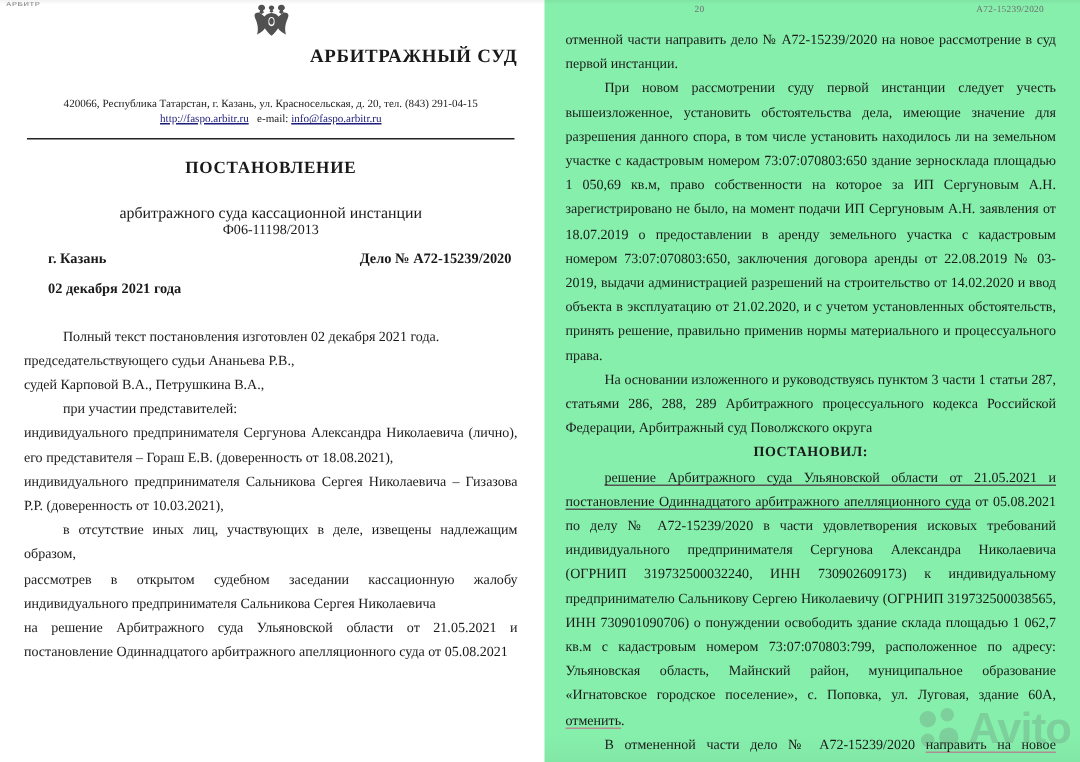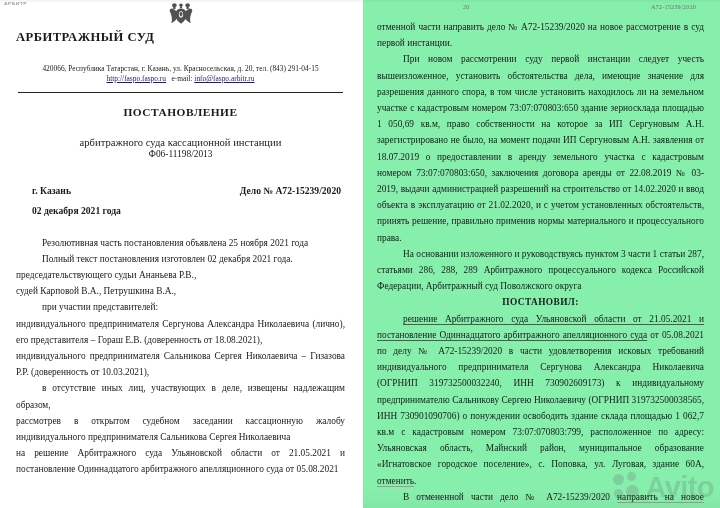--- a/index.html
+++ b/index.html
@@ -78,21 +78,21 @@
     padding-top: 1px;
     height: 26px;
   }
   .emblem {
     display: inline-block;
     width: 34px;
     height: 24px;
     opacity: .82;
   }
   .court-name {
-    text-align: left;
+    text-align: right;
     font-weight: bold;
     font-size: 12.6px;
     line-height: 14.5px;
     letter-spacing: .45px;
     margin-top: 3px;
   }
   .court-contacts {
     text-align: center;
     font-size: 7.4px;
     line-height: 10.5px;
@@ -126,21 +126,21 @@
   }
   .doc-code {
     text-align: center;
     font-size: 9.4px;
     margin-top: 1px;
   }
   .meta-row {
     display: flex;
     justify-content: space-between;
     align-items: baseline;
-    margin-top: 26px;
+    margin-top: 8px;
     padding: 0 4px 0 16px;
     font-weight: bold;
     font-size: 9.6px;
   }
   .meta-date {
     margin-top: 9px;
     padding-left: 16px;
     font-weight: bold;
     font-size: 9.6px;
   }
@@ -199,21 +199,21 @@
   .right-body {
     margin-top: 9px;
   }
 
   
   .watermark {
     position: absolute;
     right: 6px;
     bottom: 6px;
     display: flex;
-    align-items: center;
+    align-items: flex-start;
     gap: 3px;
     opacity: .20;
     pointer-events: none;
     user-select: none;
   }
   .wm-logo {
     width: 30px;
     height: 30px;
     position: relative;
     flex: none;
@@ -267,40 +267,39 @@
       </span>
     </div>
 
     <div class="court-name">
       <div>АРБИТРАЖНЫЙ СУД</div>
     </div>
 
     <div class="court-contacts">
       <div>420066, Республика Татарстан, г. Казань, ул. Красносельская, д. 20, тел. (843) 291-04-15</div>
       <div>
-        <span class="u">http://faspo.faspo.ru</span>
+        <span class="u">http://faspo.arbitr.ru</span>
         &nbsp;&nbsp;<span>e-mail:</span>
         <span class="mail">info@faspo.arbitr.ru</span>
       </div>
     </div>
 
     <hr class="hr-rule">
 
     <div class="doc-title">ПОСТАНОВЛЕНИЕ</div>
     <div class="doc-subtitle">арбитражного суда кассационной инстанции</div>
     <div class="doc-code">Ф06-11198/2013</div>
 
     <div class="meta-row">
       <span>г. Казань</span>
       <span>Дело № А72-15239/2020</span>
     </div>
     <div class="meta-date">02 декабря 2021 года</div>
 
     <div class="body-block">
-      <p class="par indent">Резолютивная часть постановления объявлена 25 ноября 2021 года</p>
       <p class="par indent">Полный текст постановления изготовлен 02 декабря 2021 года.</p>
       <p class="par noj">председательствующего судьи Ананьева Р.В.,</p>
       <p class="par noj">судей Карповой В.А., Петрушкина В.А.,</p>
       <p class="par indent noj">при участии представителей:</p>
       <p class="par">индивидуального предпринимателя Сергунова Александра Николаевича (лично), его представителя – Гораш Е.В. (доверенность от 18.08.2021),</p>
       <p class="par">индивидуального предпринимателя Сальникова Сергея Николаевича – Гизазова Р.Р. (доверенность от 10.03.2021),</p>
       <p class="par indent">в отсутствие иных лиц, участвующих в деле, извещены надлежащим образом,</p>
       <p class="par">рассмотрев в открытом судебном заседании кассационную жалобу индивидуального предпринимателя Сальникова Сергея Николаевича</p>
       <p class="par">на решение Арбитражного суда Ульяновской области от 21.05.2021 и постановление Одиннадцатого арбитражного апелляционного суда от 05.08.2021</p>
     </div>

